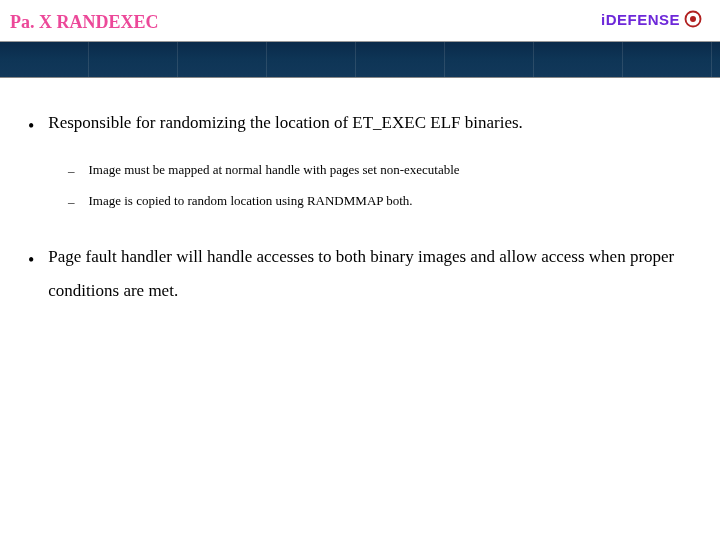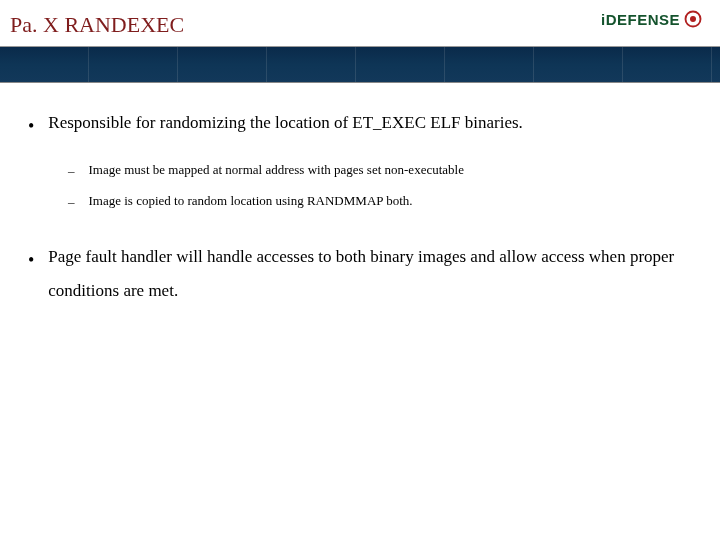--- a/index.html
+++ b/index.html
@@ -13,23 +13,23 @@
     .header {
       height: 80px;
       position: relative;
     }
     .title-bar {
       background: #fff;
       padding: 12px 10px 8px 10px;
       border-bottom: 1px solid #999;
     }
     .title {
-      font-size: 22px;
-      color: #7f1d1d;
-      font-weight: normal;
+      font-size: 18px;
+      color: #ec4899;
+      font-weight: bold;
     }
     .banner {
       height: 36px;
       background: linear-gradient(to bottom, #0a2a4a 0%, #0e3556 50%, #12385a 100%);
       position: relative;
       border-bottom: 1px solid #888;
     }
     .banner::before {
       content: "";
       position: absolute;
@@ -48,21 +48,21 @@
       right: 18px;
       display: flex;
       align-items: center;
       gap: 4px;
     }
     .logo-text {
       font-family: Arial, sans-serif;
       font-weight: bold;
       font-size: 15px;
       letter-spacing: 0.5px;
-      color: #14532d;
+      color: #6d28d9;
     }
     .logo-mark {
       width: 18px;
       height: 18px;
     }
     .content {
       padding: 26px 28px 20px 28px;
       color: #000;
     }
     .bullet-main {
@@ -118,21 +118,21 @@
 
 <div class="content">
 
   <div class="bullet-main">
     <span class="dot">•</span>
     <span class="text">Responsible for randomizing the location of ET_EXEC ELF binaries.</span>
   </div>
   <div class="sub-list">
     <div class="bullet-sub">
       <span class="dash">–</span>
-      <span class="text">Image must be mapped at normal address with pages set non-executable</span>
+      <span class="text">Image must be mapped at normal handle with pages set non-executable</span>
     </div>
     <div class="bullet-sub">
       <span class="dash">–</span>
       <span class="text">Image is copied to random location using RANDMMAP both.</span>
     </div>
   </div>
 
   <div class="bullet-main">
     <span class="dot">•</span>
     <span class="text">Page fault handler will handle accesses to both binary images and allow access when proper conditions are met.</span>

